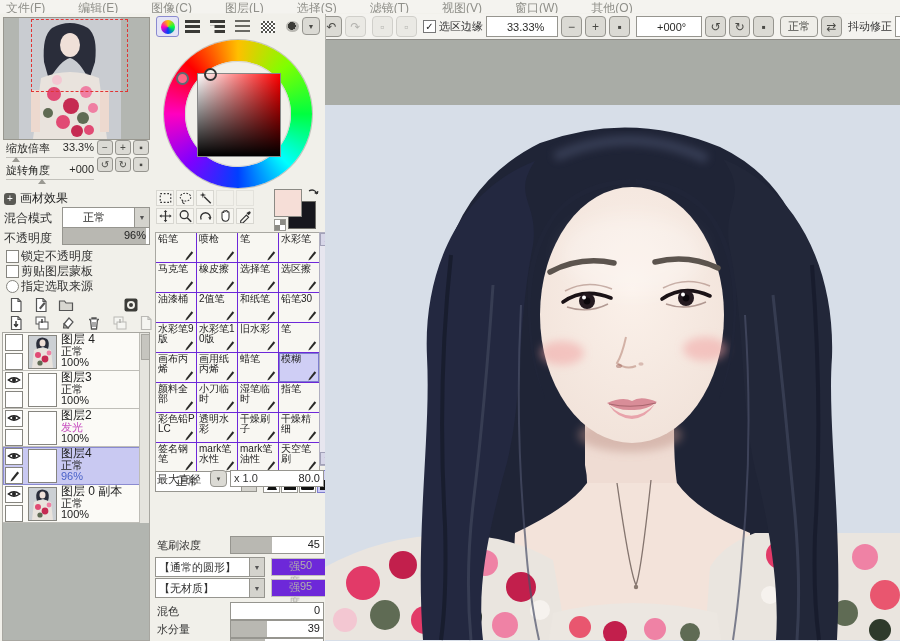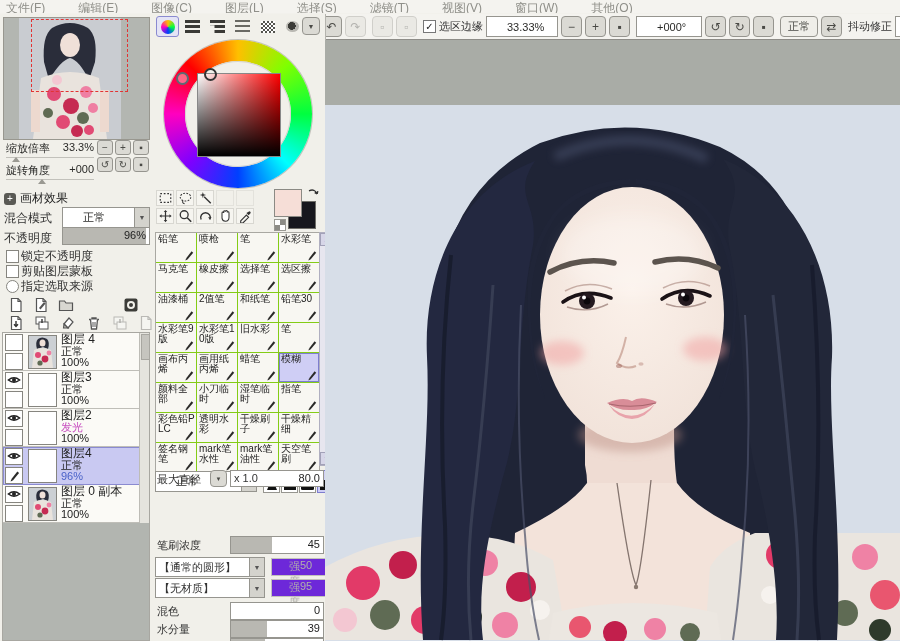--- a/index.html
+++ b/index.html
@@ -81,21 +81,21 @@
   .toolgrid{position:absolute;top:176px;left:4px;display:grid;grid-template-columns:repeat(5,18px);grid-auto-rows:16px;gap:2px;}
   .tool{background:#f6f5f0;border:1px solid #d8d7d1;display:flex;align-items:center;justify-content:center;}
   .tool.empty{background:#f1f0ea;border-color:#e3e2dc;}
   .swatches{position:absolute;top:174px;left:120px;width:50px;height:42px;}
   .swB{position:absolute;left:16px;top:13px;width:26px;height:26px;background:#17171d;border:1px solid #6e6d67;}
   .swA{position:absolute;left:2px;top:1px;width:26px;height:26px;background:#f6ded7;border:1px solid #8b8a84;}
   .checker{position:absolute;left:2px;top:31px;width:10px;height:10px;border:1px solid #9a9993;
            background:conic-gradient(#8c8b85 25%,#fff 0 50%,#8c8b85 0 75%,#fff 0);background-size:10px 10px;}
   .swaparr{position:absolute;left:33px;top:-1px;font-size:11px;color:#333;transform:rotate(20deg);}
   .bgrid{position:absolute;top:218px;left:3px;display:grid;grid-template-columns:repeat(4,40px);grid-auto-rows:29px;gap:1px;
-         background:#84cc16;border:1px solid #a9a8a2;}
+         background:#6d28d9;border:1px solid #a9a8a2;}
   .bcell{position:relative;background:#f8f7f2;font-size:10px;line-height:10px;color:#222;padding:1px 0 0 2px;overflow:hidden;word-break:break-all;}
   .bcell.sel{background:#cfcef5;outline:1px solid #7d7dcf;outline-offset:-1px;}
   .bpen{position:absolute;right:1px;bottom:1px;width:12px;height:12px;}
   .bscroll{position:absolute;left:167px;top:218px;width:13px;height:232px;background:#e7e6ef;border:1px solid #b0afc0;}
   .sbtn{position:absolute;left:0;width:11px;height:11px;background:#d7d6e8;border:1px solid #a2a1b8;
         display:flex;align-items:center;justify-content:center;font-size:6px;color:#55546a;}
   .moderow{position:absolute;top:456px;left:3px;display:flex;gap:6px;align-items:center;}
   .tipbtns{display:flex;gap:1px;}
   .tipb{width:15px;height:19px;background:#fff;border:1px solid #96958f;display:flex;align-items:flex-end;justify-content:center;padding-bottom:2px;}
   .tipb.sel{border-color:#7d7dcf;background:#cfcef5;}

